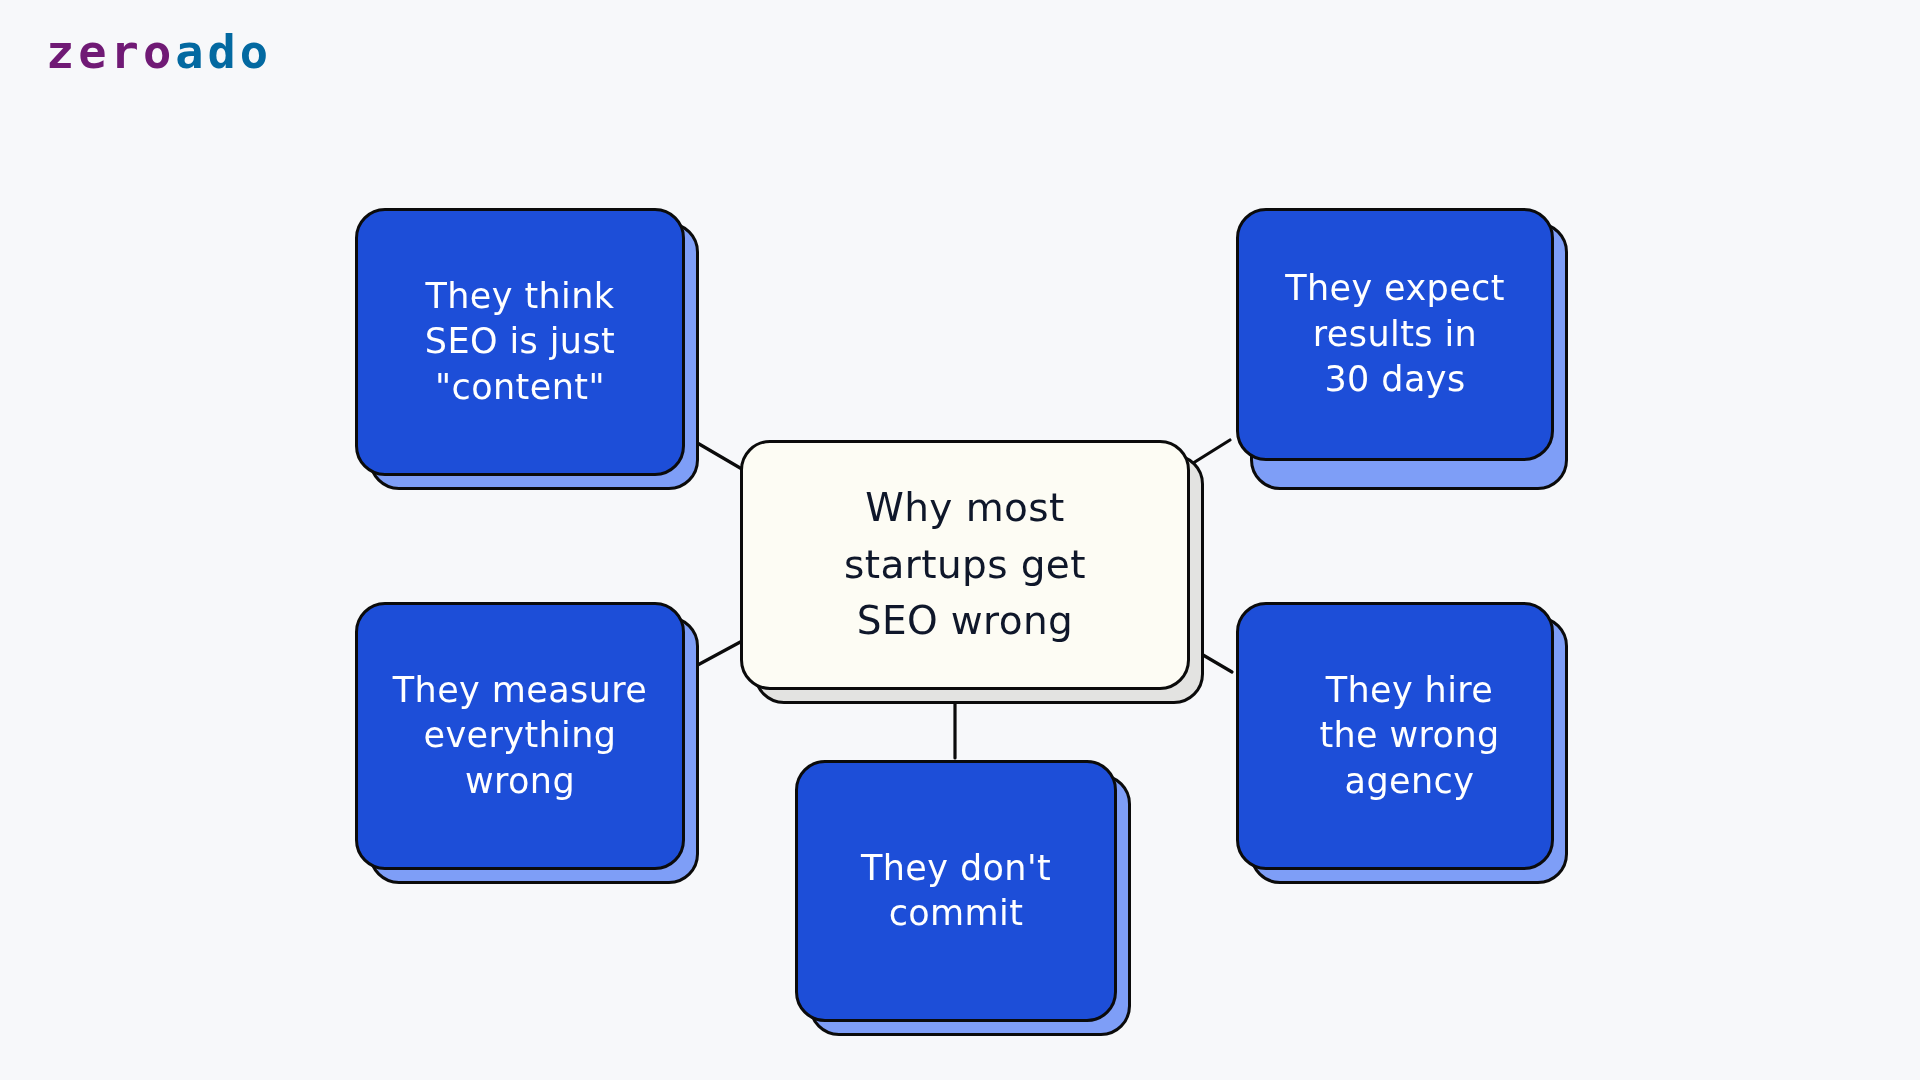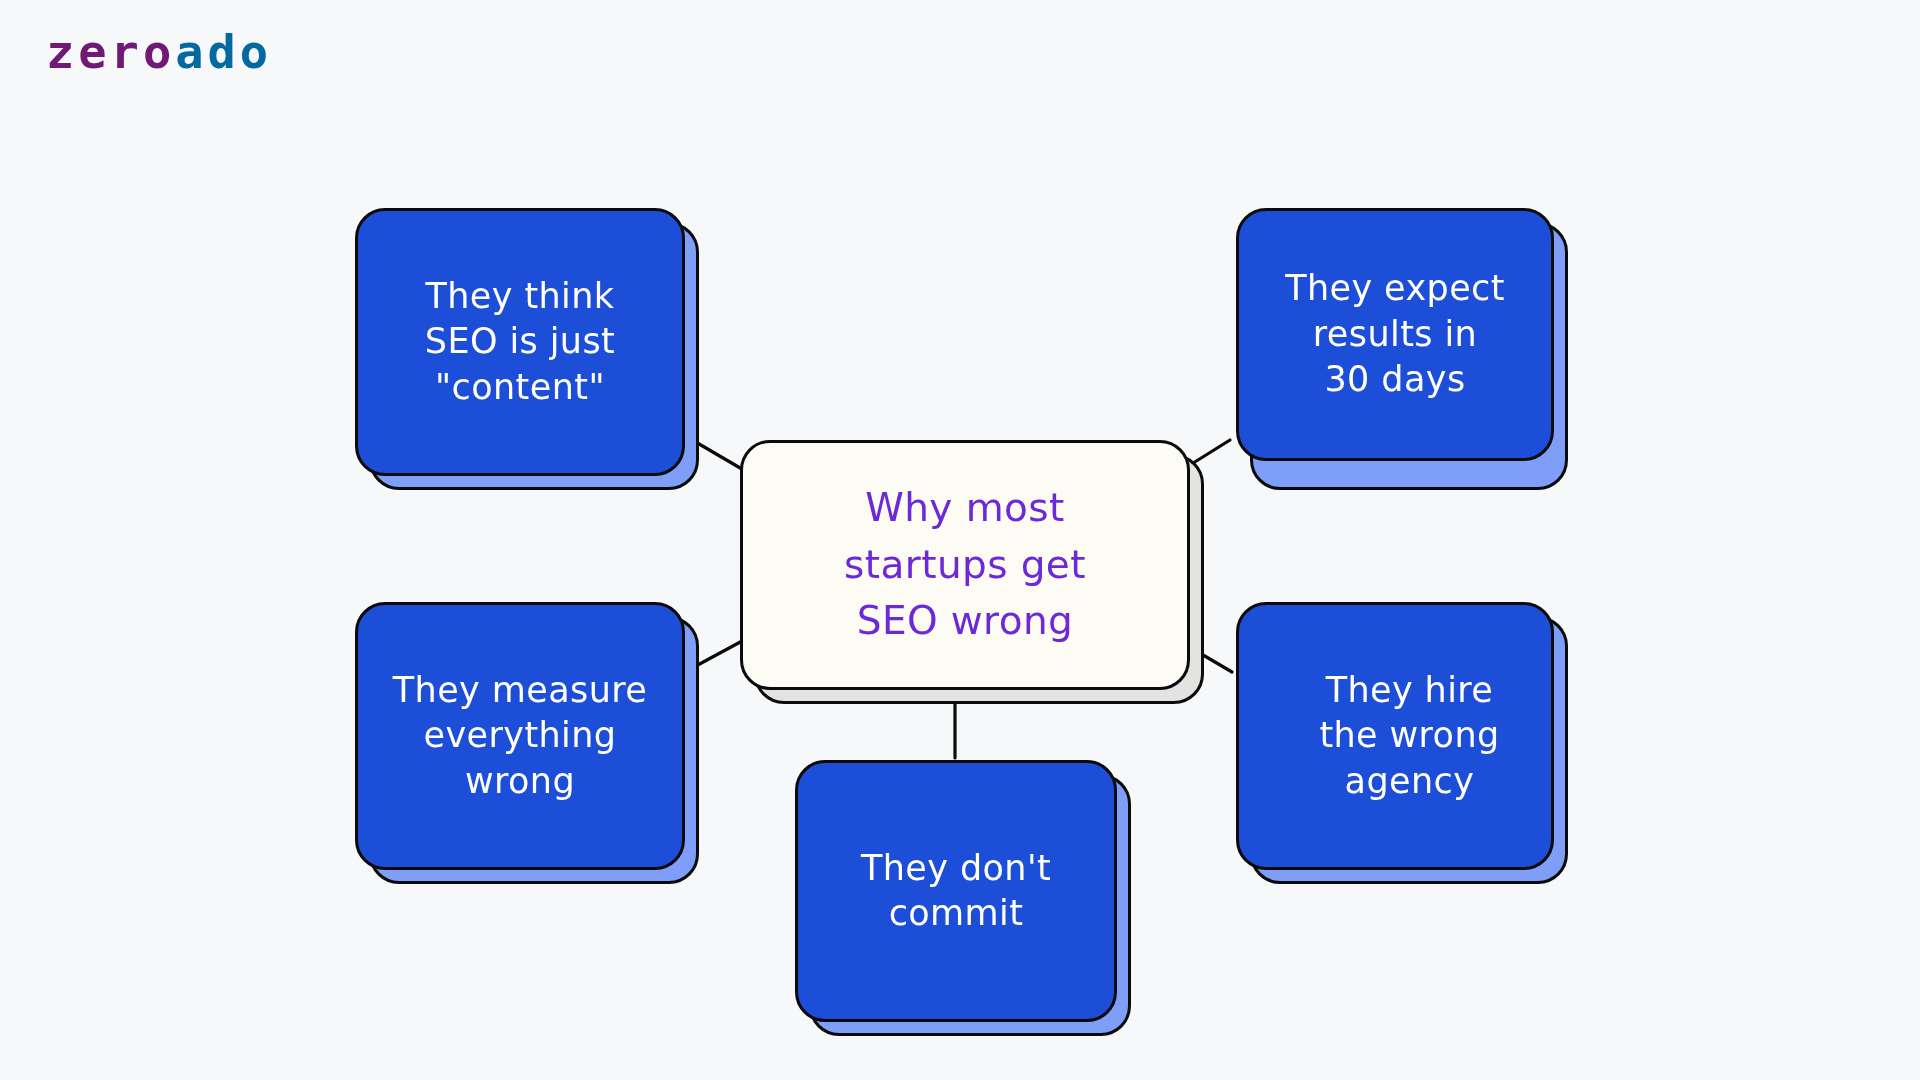--- a/index.html
+++ b/index.html
@@ -94,21 +94,21 @@
   .branch-node .node-label {
     color: #FFFFFF;
     font-size: 35px;
     font-weight: 400;
   }
 
   
   .central-node .node-shadow { background: #E3E3E1; }
   .central-node .node-body   { background: #FDFCF4; }
   .central-node .node-label {
-    color: #6d28d9;
+    color: #0f172a;
     font-size: 39px;
     font-weight: 400;
     line-height: 1.45;
   }
 </style>
 </head>
 <body>
 
 <div id="brand-logo">
   <span class="brand-part-one">zero</span><span class="brand-part-two">ado</span>

